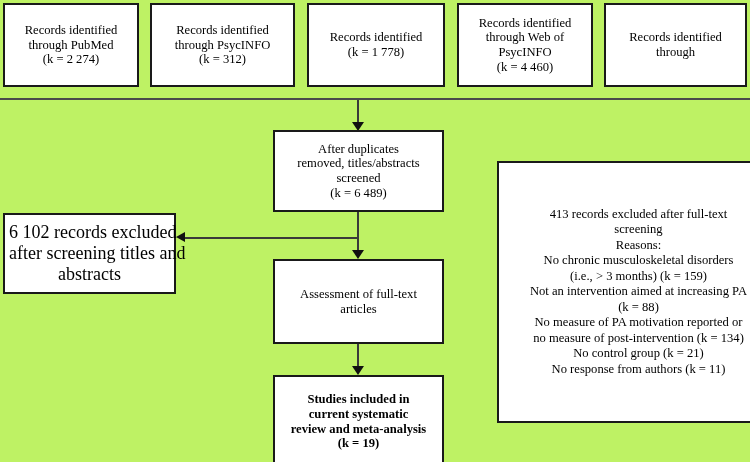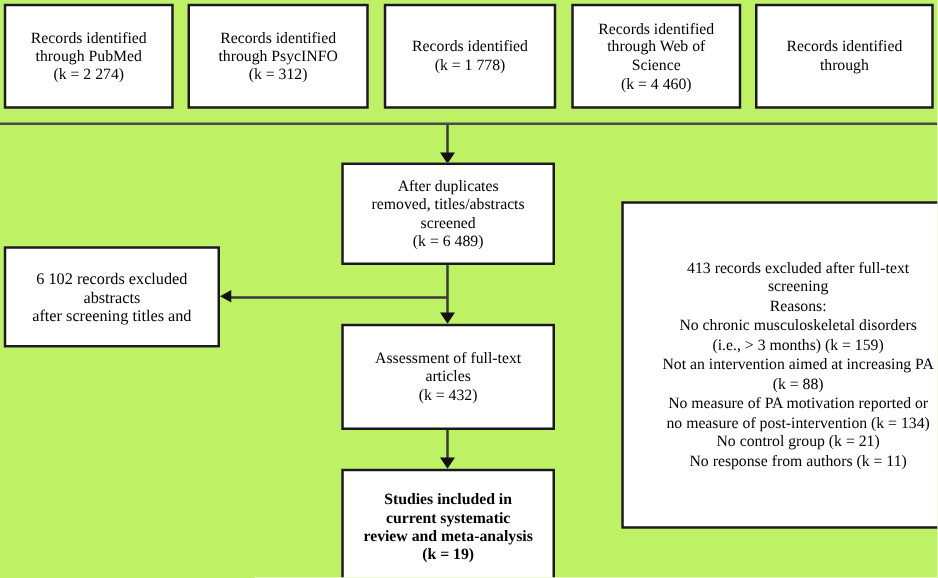--- a/index.html
+++ b/index.html
@@ -43,21 +43,21 @@
   .src-box {
     top: 3px;
     height: 84px;
     font-size: 12.6px;
   }
 
   
   .center-box { font-size: 12.6px; justify-content: center; }
 
   
-  .left-box { font-size: 13px; }
+  .left-box { font-size: 18px; margin-top: 16px; }
 
   
   .right-panel {
     font-size: 12.6px;
     line-height: 1.23;
     margin-left: 32px;
   }
   .right-panel .ln { white-space: nowrap; }
 
   
@@ -117,21 +117,21 @@
     <div class="lines">
       <span class="ln">Records identified</span>
       <span class="ln">(k = 1 778)</span>
     </div>
   </div>
 
   <div class="box src-box" style="left:457px; width:136px;">
     <div class="lines">
       <span class="ln">Records identified</span>
       <span class="ln">through Web of</span>
-      <span class="ln">Science</span>
+      <span class="ln">PsycINFO</span>
       <span class="ln">(k = 4 460)</span>
     </div>
   </div>
 
   <div class="box src-box" style="left:604px; width:143px;">
     <div class="lines">
       <span class="ln">Records identified</span>
       <span class="ln">through</span>
     </div>
   </div>
@@ -151,30 +151,29 @@
   </div>
 
   <div class="vline" style="left:357px; top:212px; height:45px;"></div>
   <div class="hline" style="left:184px; top:237px; width:174px;"></div>
   <div class="arrow-left" style="left:176px; top:232px;"></div>
   <div class="arrow-down" style="left:352px; top:250px;"></div>
 
   <div class="box left-box" style="left:3px; top:197px; width:173px; height:81px;">
     <div class="lines">
       <span class="ln">6 102 records excluded</span>
+      <span class="ln">after screening titles and</span>
       <span class="ln">abstracts</span>
-      <span class="ln">after screening titles and</span>
     </div>
   </div>
 
   <div class="box center-box" style="left:273px; top:259px; width:171px; height:85px;">
     <div class="lines">
       <span class="ln">Assessment of full-text</span>
       <span class="ln">articles</span>
-      <span class="ln">(k = 432)</span>
     </div>
   </div>
 
   <div class="vline" style="left:357px; top:344px; height:26px;"></div>
   <div class="arrow-down" style="left:352px; top:366px;"></div>
 
   <div class="box center-box" style="left:273px; top:375px; width:171px; height:93px;font-weight:bold;">
     <div class="lines">
       <span class="ln">Studies included in</span>
       <span class="ln">current systematic</span>

